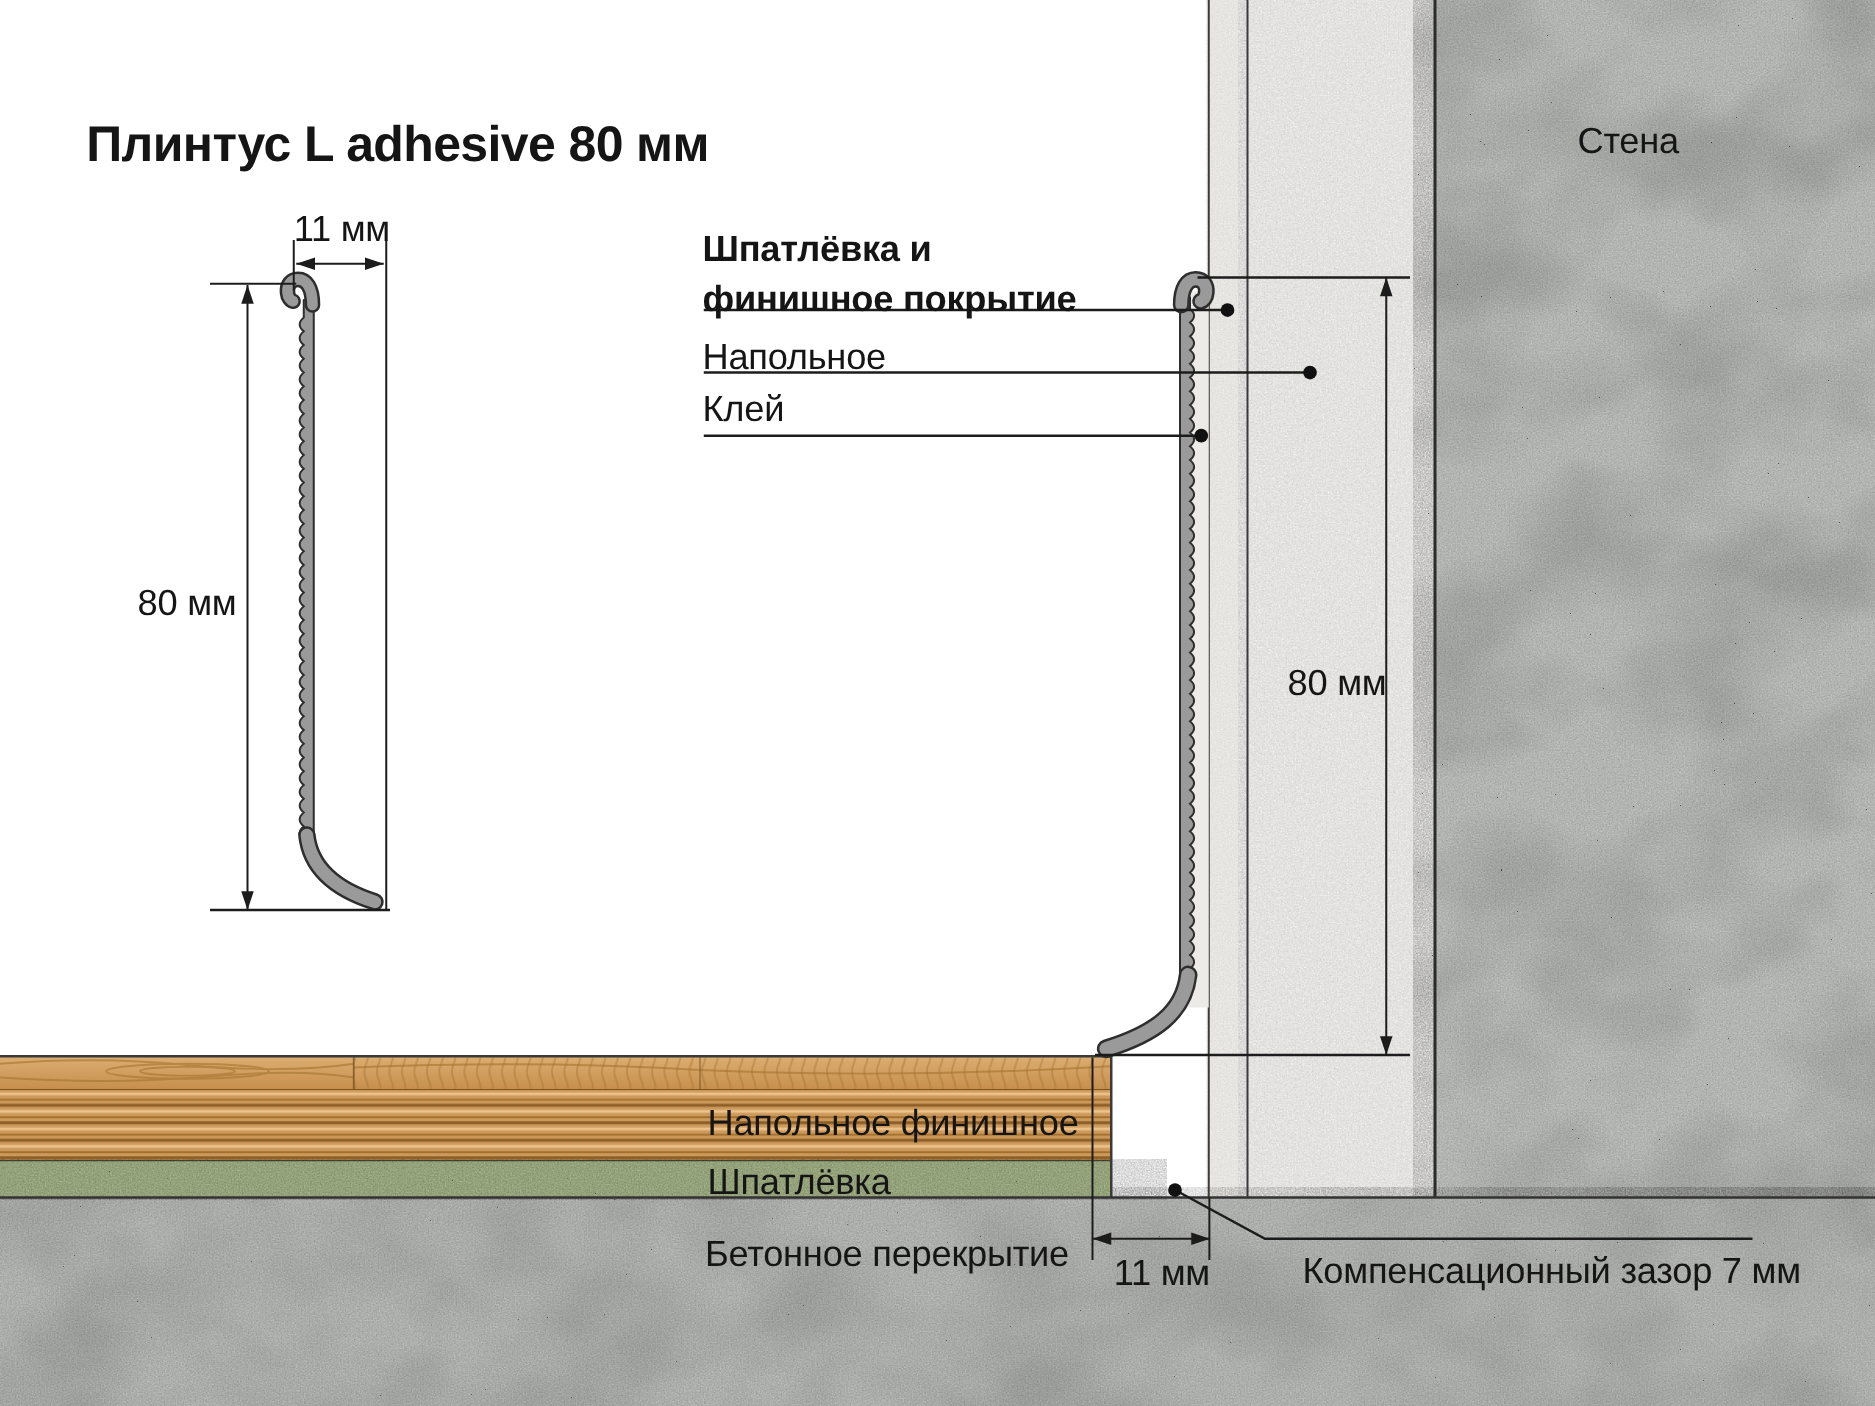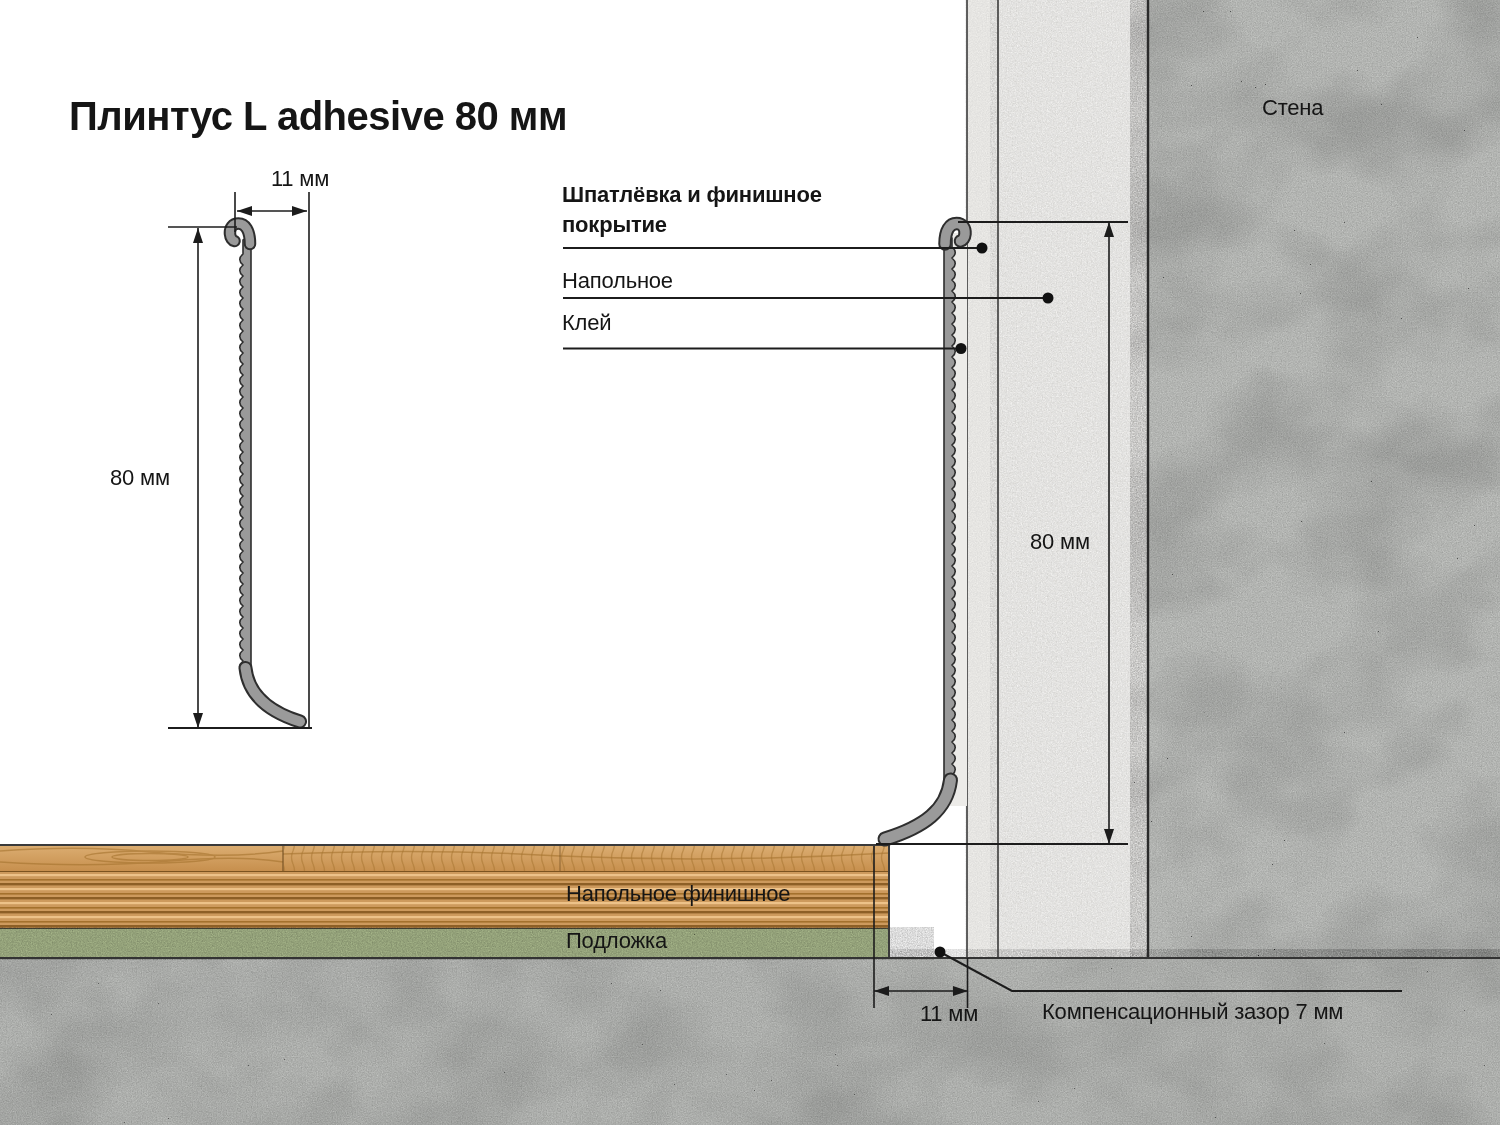--- a/index.html
+++ b/index.html
@@ -1,21 +1,21 @@
 <!DOCTYPE html>
 <html><head>
 <meta charset="utf-8">
 <style>
   html,body{margin:0;padding:0;background:#fff;}
   #page{position:relative;width:1500px;height:1125px;background:#ffffff;overflow:hidden;
         font-family:"Liberation Sans","DejaVu Sans",sans-serif;color:#151515;padding-left:22px;}
   #canvas{position:absolute;left:0;top:0;}
-  .lbl{position:absolute;font-size:22px;line-height:1.38;letter-spacing:-0.2px;white-space:nowrap;}
+  .lbl{position:absolute;font-size:29px;line-height:1.38;letter-spacing:-0.2px;white-space:nowrap;}
   .lbl.wrap{white-space:normal;}
-  .center{text-align:center;margin-left:28px;}
+  .center{text-align:right;}
   #title{position:absolute;left:69px;top:94px;font-size:40px;font-weight:600;letter-spacing:-0.5px;}
 </style>
 </head>
 <body>
 
 <div id="page">
 
   <svg id="canvas" width="1500" height="1125" viewBox="0 0 1500 1125">
     <defs>
       <filter id="grain" x="-5%" y="-5%" width="110%" height="110%">
@@ -174,16 +174,17 @@
   <div class="lbl center" style="left:235px;top:164px;width:74px;">11 мм</div>
   <div class="lbl" style="left:110px;top:463px;">80 мм</div>
 
   <div class="lbl wrap" style="left:562px;top:180px;width:305px;font-weight:bold;">Шпатлёвка и финишное покрытие</div>
   <div class="lbl" style="left:562px;top:266px;">Напольное</div>
   <div class="lbl" style="left:562px;top:308px;">Клей</div>
   <div class="lbl" style="left:1262px;top:93px;">Стена</div>
   <div class="lbl" style="left:1030px;top:527px;">80 мм</div>
 
   <div class="lbl" style="left:566px;top:879px;">Напольное финишное</div>
-  <div class="lbl" style="left:566px;top:926px;">Подложка</div>
+  <div class="lbl" style="left:566px;top:926px;">Шпатлёвка</div>
+  <div class="lbl" style="left:564px;top:984px;">Бетонное перекрытие</div>
   <div class="lbl center" style="left:874px;top:999px;width:94px;">11 мм</div>
   <div class="lbl" style="left:1042px;top:997px;">Компенсационный зазор 7 мм</div>
 </div>
 
 </body></html>

